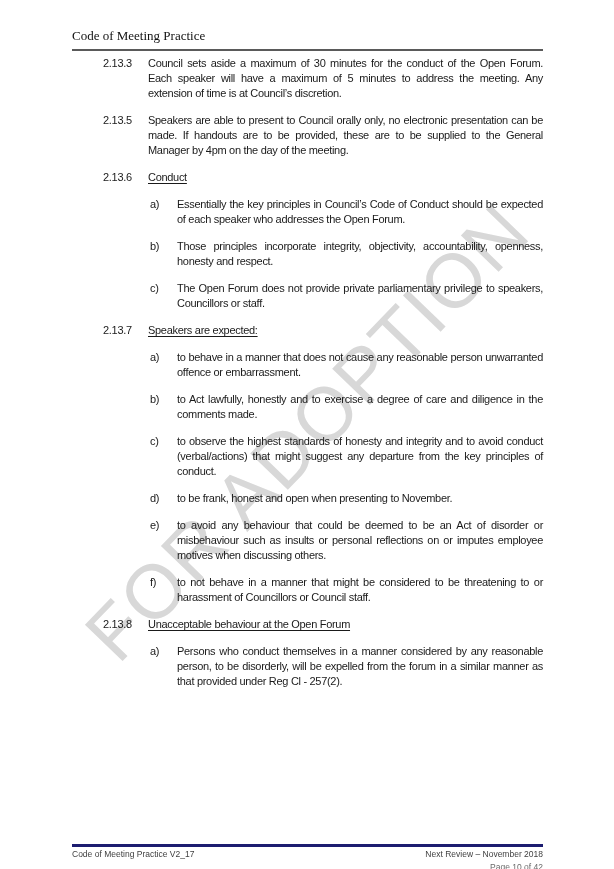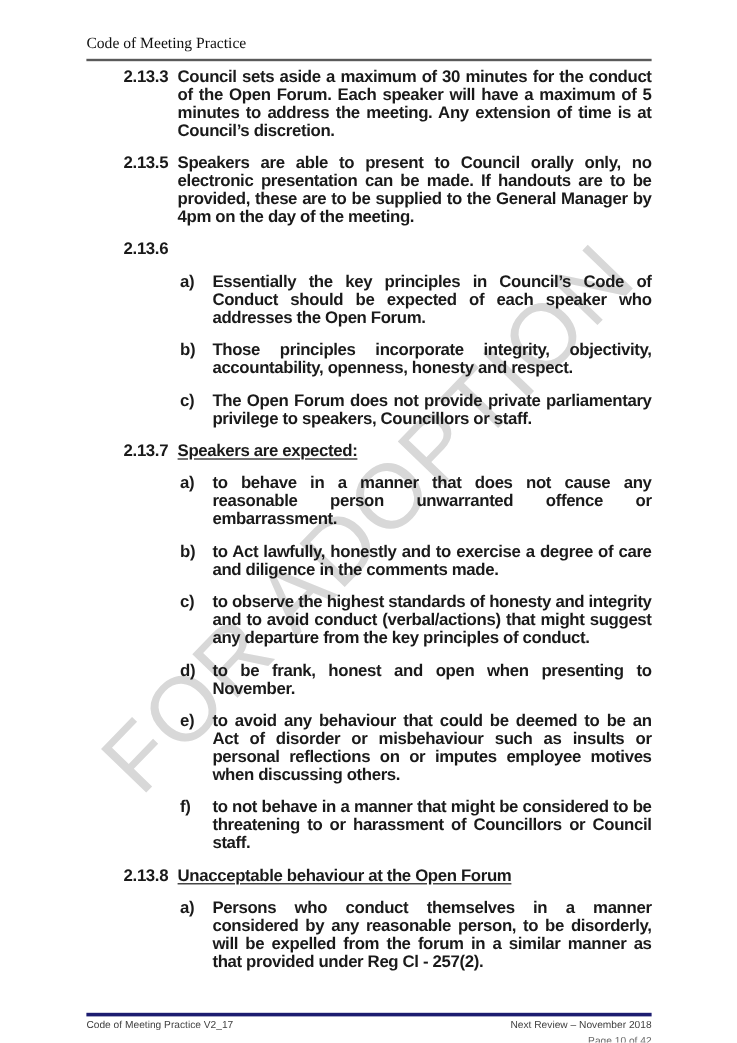--- a/index.html
+++ b/index.html
@@ -35,24 +35,23 @@
     padding-bottom:5px;
   }
   .header-rule{
     border-top:2px solid #5a5a5a;
     height:0;
   }
   .content{
     position:absolute;
     left:103px;right:71px;top:56px;
     z-index:1;
-    font-size:14px;
+    font-size:11px;
     line-height:15px;
     letter-spacing:-0.3px;
-    font-weight:bold;
   }
   .row{display:flex;margin-bottom:12px;}
   .num{flex:0 0 45px;}
   .body{flex:1;text-align:justify;}
   .heading{flex:1;text-decoration:underline;text-underline-offset:2px;}
   .sub{display:flex;margin-left:47px;margin-bottom:12px;}
   .letter{flex:0 0 27px;}
   .footer{
     position:absolute;
     left:72px;right:71px;top:844px;
@@ -96,20 +95,21 @@
     </div>
 
 
     <div class="row">
       <div class="num">2.13.5</div>
       <div class="body">Speakers are able to present to Council orally only, no electronic presentation can be made. If handouts are to be provided, these are to be supplied to the General Manager by 4pm on the day of the meeting.</div>
     </div>
 
     <div class="row">
       <div class="num">2.13.6</div>
+      <div class="heading">Conduct</div>
     </div>
 
     <div class="sub">
       <div class="letter">a)</div>
       <div class="body">Essentially the key principles in Council’s Code of Conduct should be expected of each speaker who addresses the Open Forum.</div>
     </div>
     <div class="sub">
       <div class="letter">b)</div>
       <div class="body">Those principles incorporate integrity, objectivity, accountability, openness, honesty and respect.</div>
     </div>

